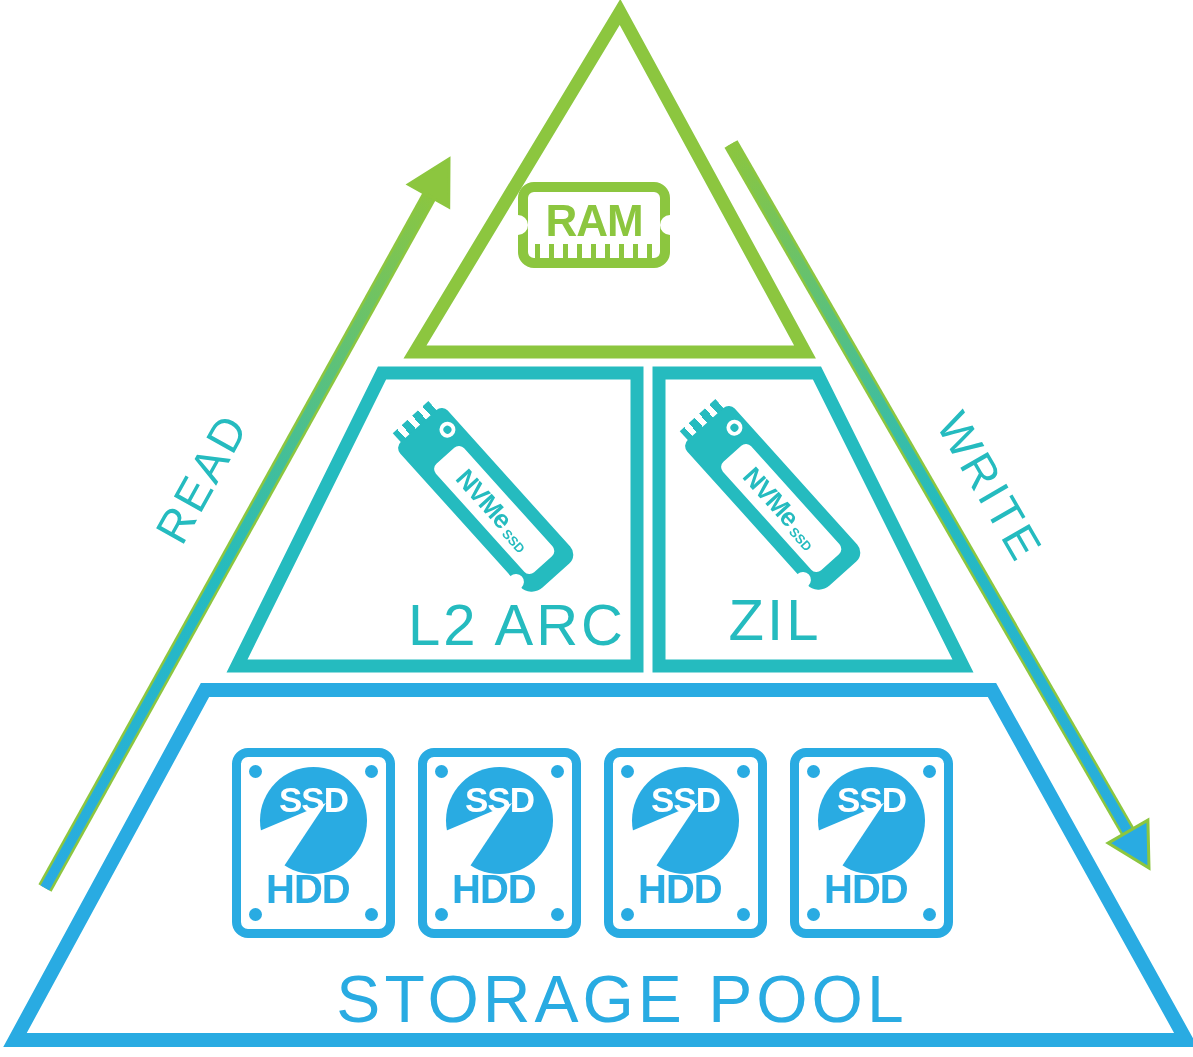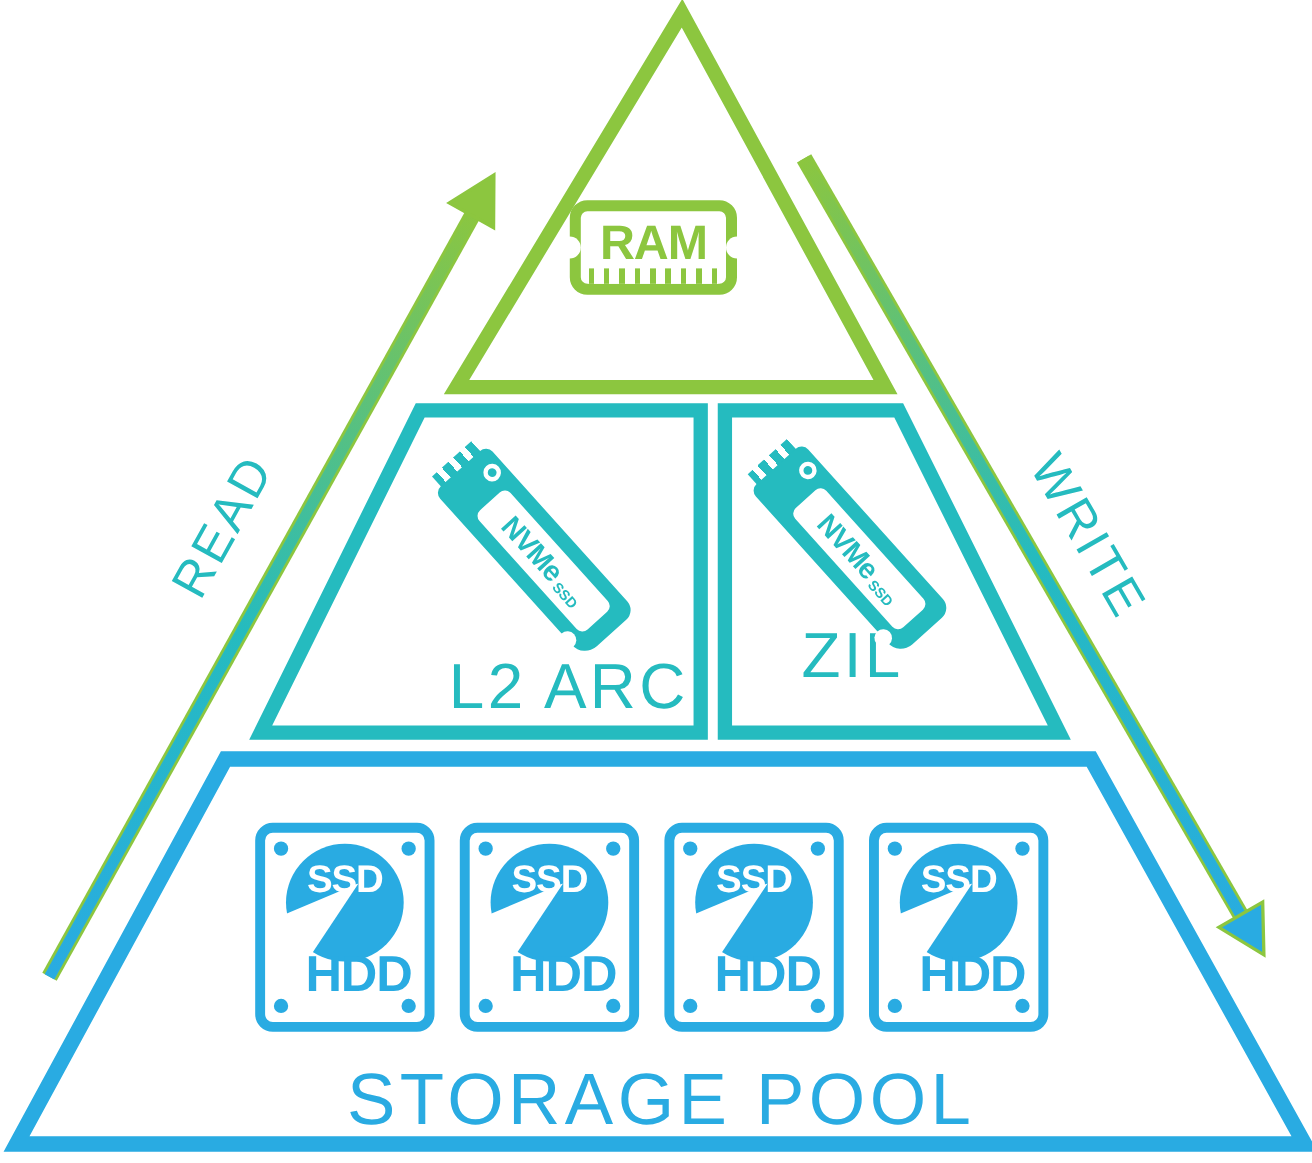--- a/index.html
+++ b/index.html
@@ -94,22 +94,22 @@
     position:absolute; top:13px; width:100%; text-align:center;
     color:#ffffff; font-weight:bold; font-size:35px; letter-spacing:-1px;
   }
   .wedge {
     position:absolute; left:-10px; top:36px; width:76px; height:64px;
     background:#ffffff;
     -webkit-clip-path:polygon(100% 0%, 0% 50%, 44% 100%);
     clip-path:polygon(100% 0%, 0% 50%, 44% 100%);
   }
   .drive-hdd {
-    position:absolute; bottom:17px; width:100%; text-align:center;
-    color:#29ABE2; font-weight:bold; font-size:46px; letter-spacing:-1px;padding-left:25px;
+    position:absolute; bottom:17px; width:100%; text-align:left;
+    color:#29ABE2; font-weight:bold; font-size:40px; letter-spacing:-1px;padding-left:25px;
   }
 </style>
 </head>
 <body>
 
 <div id="stage">
 
   <svg id="lines" width="1193" height="1057" viewBox="0 0 1193 1057">
     <defs>
       <linearGradient id="gradRead" gradientUnits="userSpaceOnUse" x1="45" y1="888" x2="433" y2="190">
@@ -143,22 +143,22 @@
   </svg>
 
   <div class="ram">
     <div class="ram-label">RAM</div>
     <div class="ram-pins"></div>
     <div class="ram-notch l"></div>
     <div class="ram-notch r"></div>
   </div>
 
   <div class="lbl tealtx" style="left:477px; top:625px;margin-left:40px;">L2 ARC</div>
-  <div class="lbl tealtx" style="left:775px; top:596px;">ZIL</div>
-  <div class="lbl pool" style="left:601px; top:999px;">STORAGE POOL</div>
+  <div class="lbl tealtx" style="left:775px; top:620px;">ZIL</div>
+  <div class="lbl pool" style="left:622px; top:999px;">STORAGE POOL</div>
   <div class="lbl read" style="left:202px; top:478px;">READ</div>
   <div class="lbl write" style="left:990px; top:487px;">WRITE</div>
 
   <div class="nvme" style="left:375px; top:465px;">
     <div class="nvme-comb"></div>
     <div class="nvme-body"></div>
     <div class="nvme-screw"></div>
     <div class="nvme-panel">
       <span class="nvme-big">NVMe</span>
       <span class="nvme-small">SSD</span>

